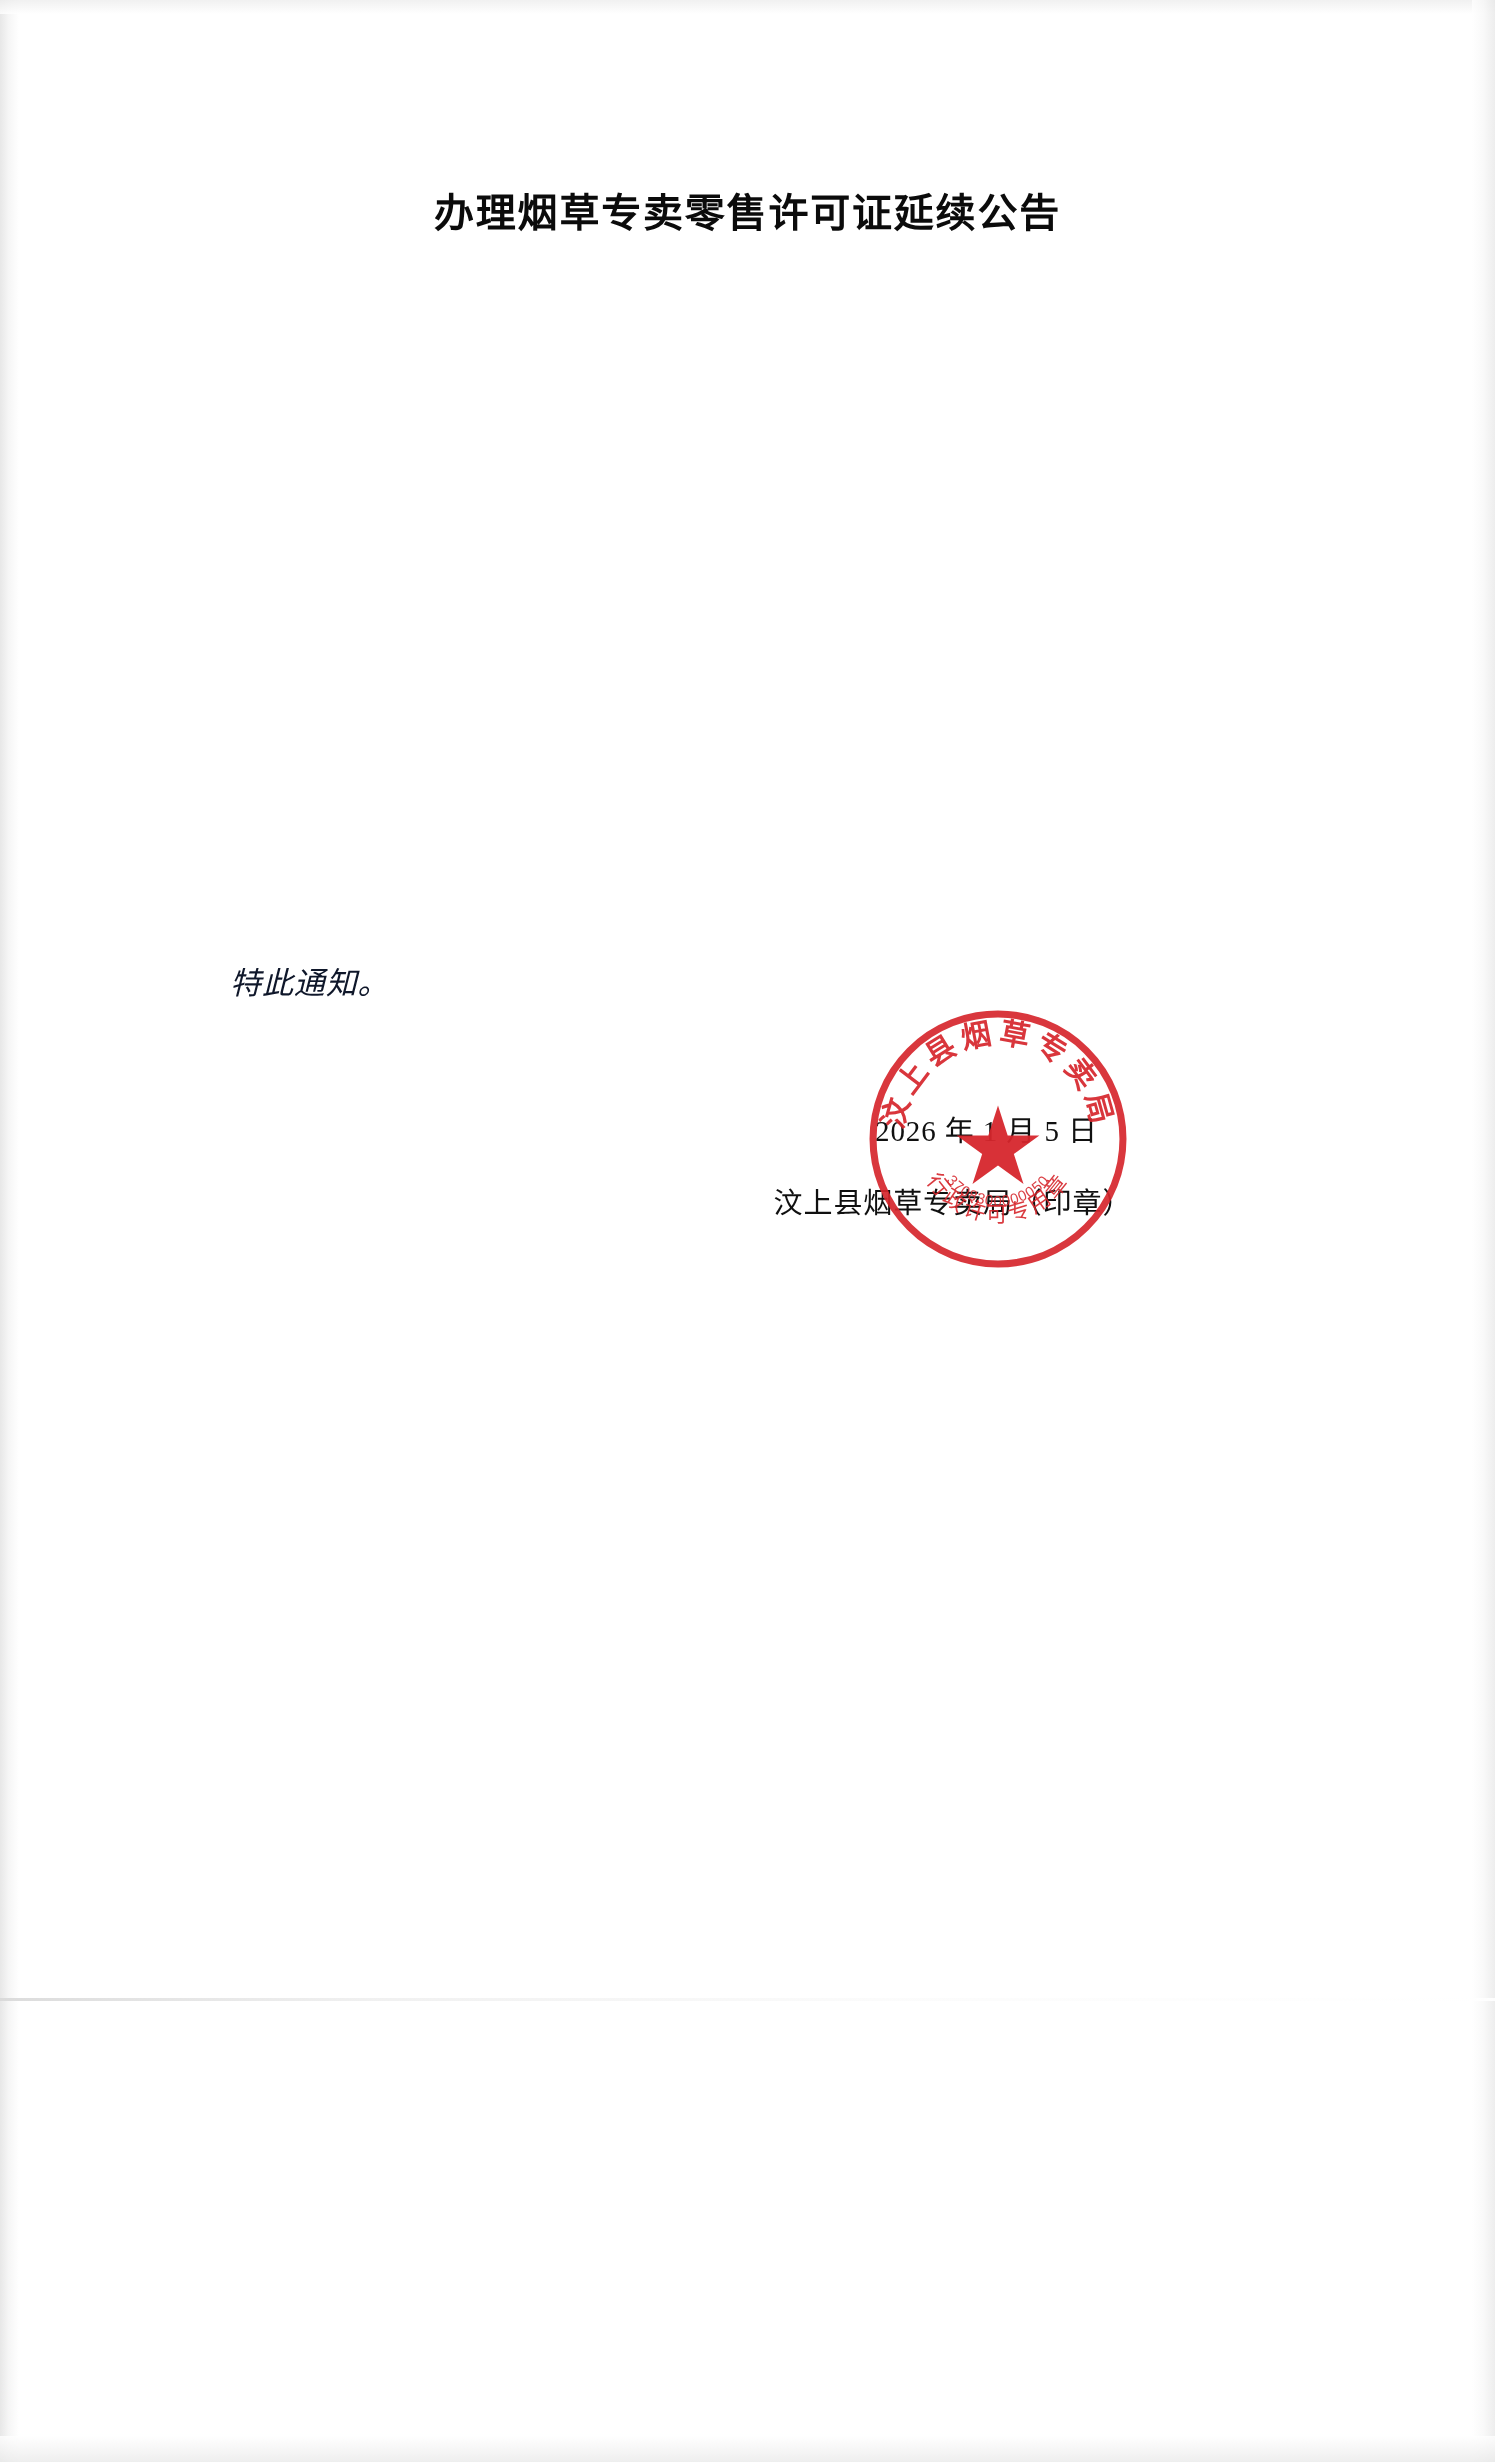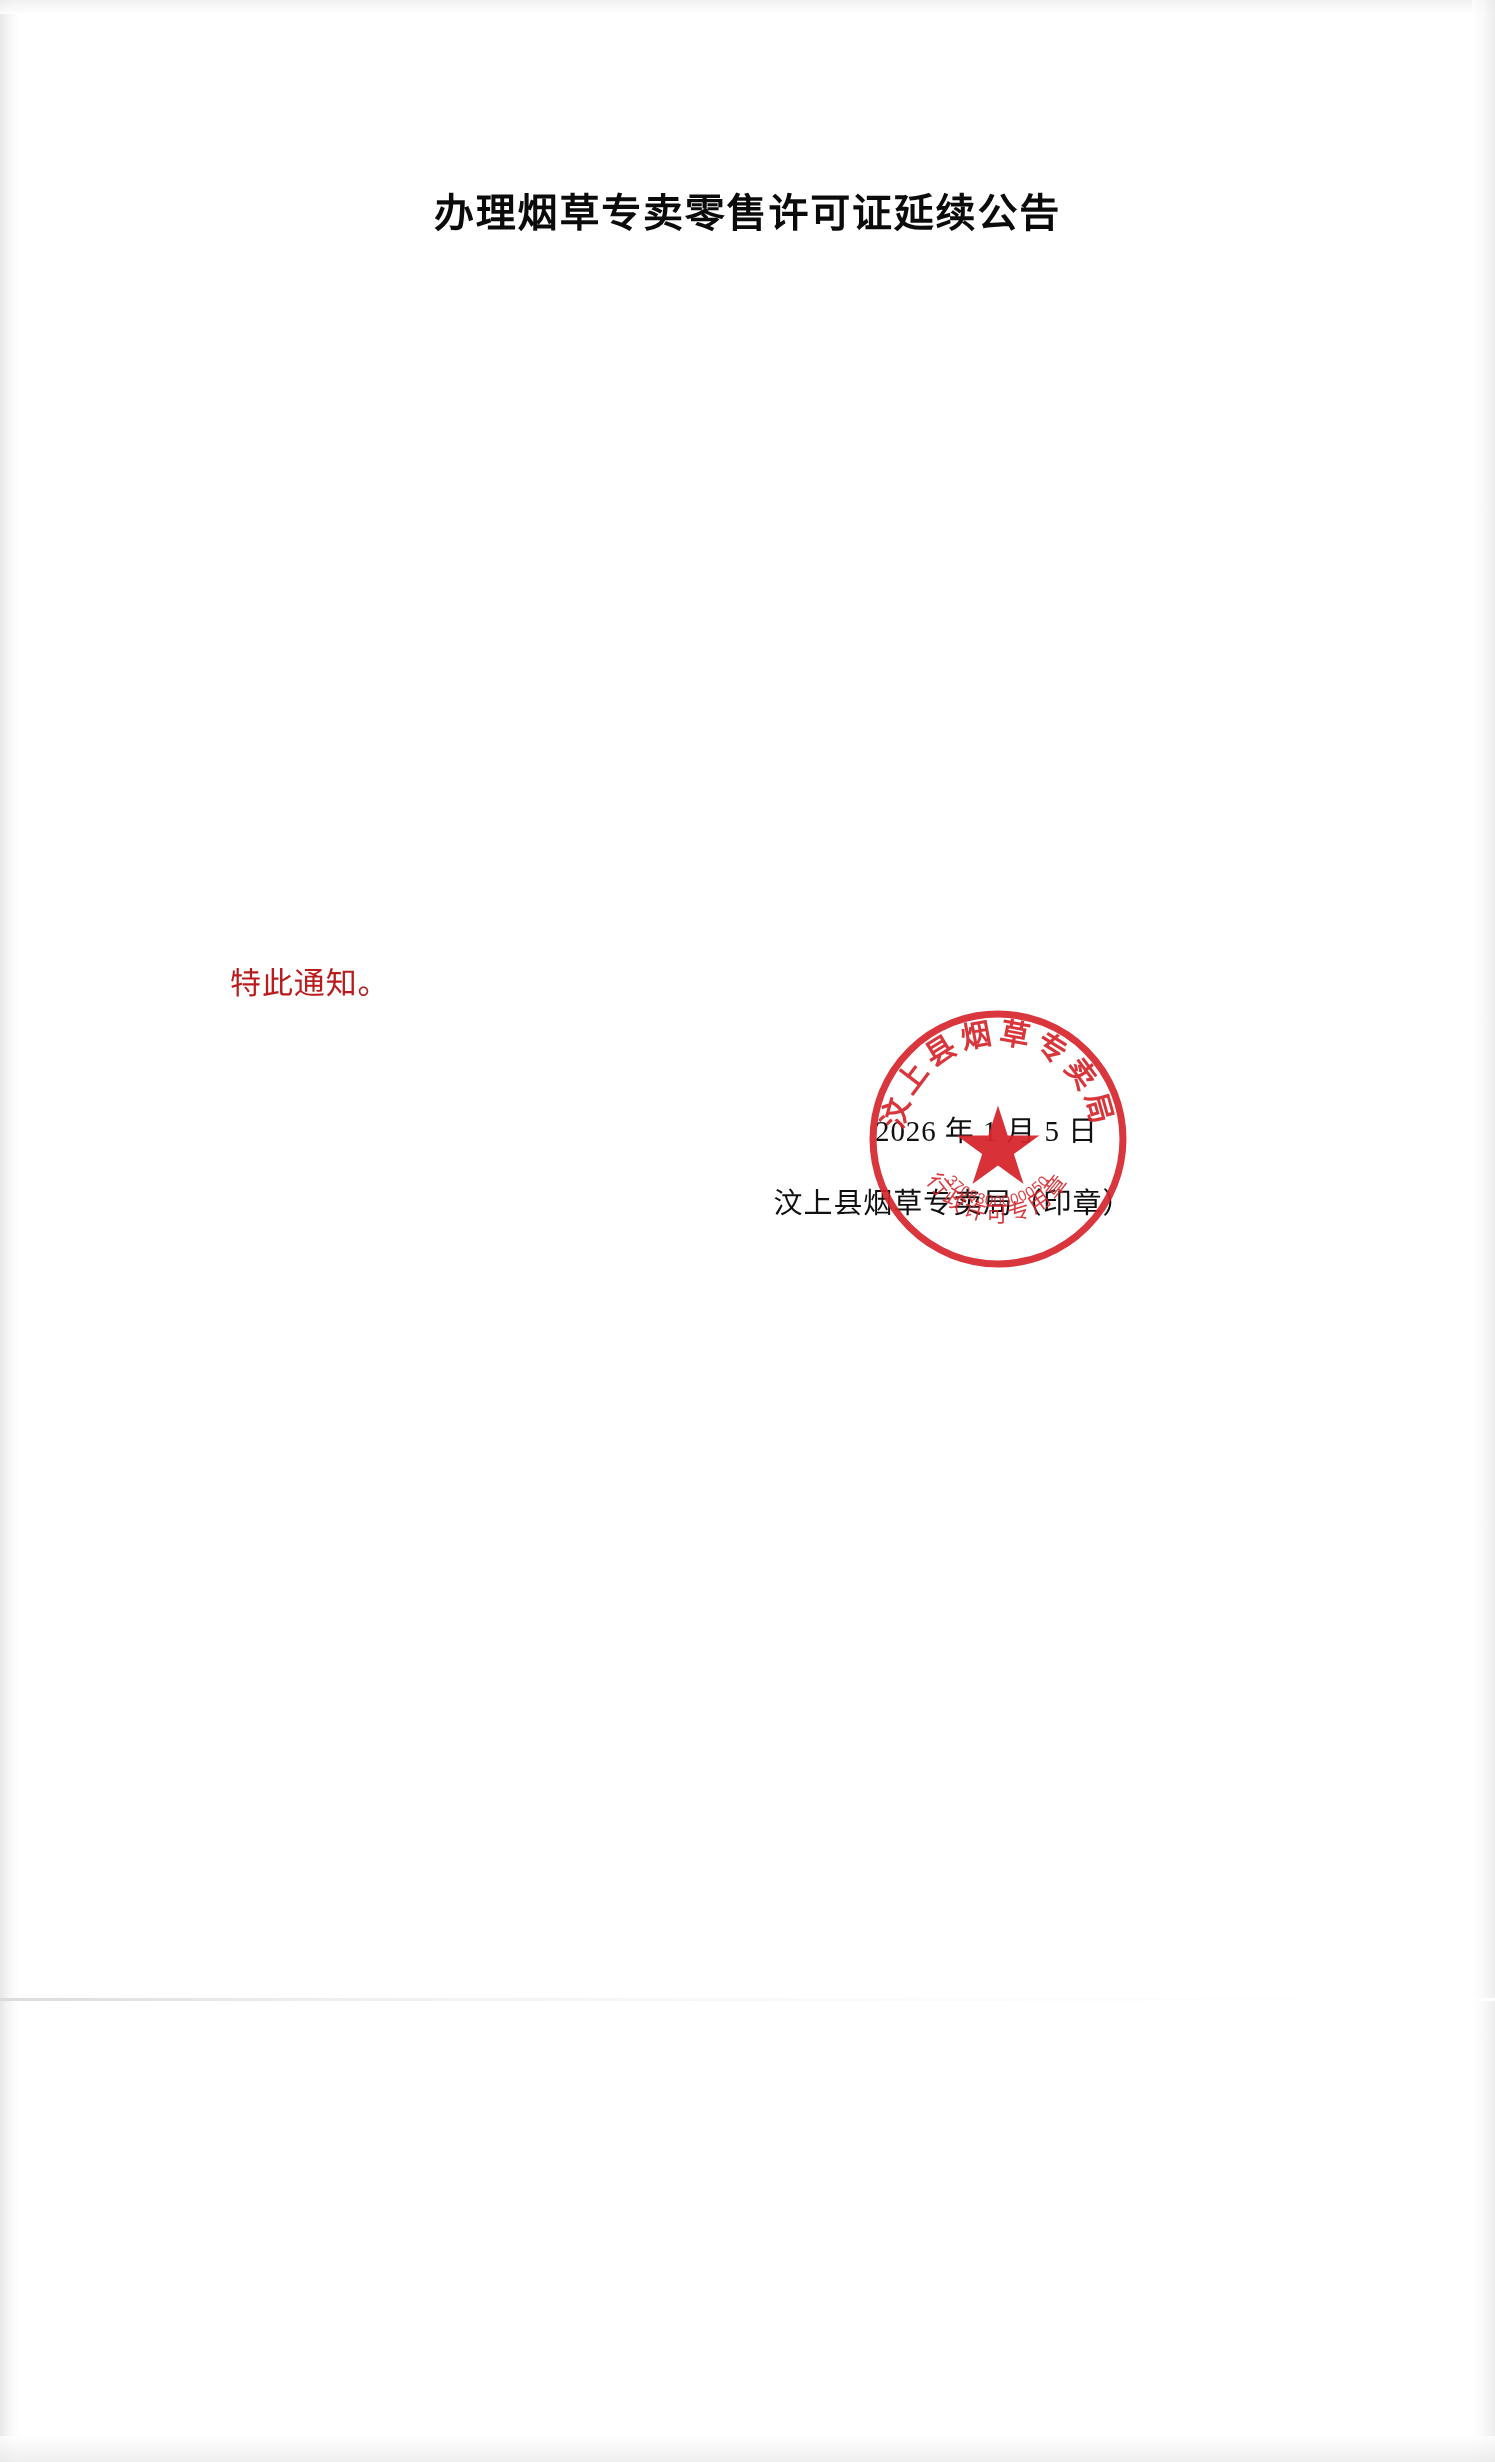--- a/index.html
+++ b/index.html
@@ -109,21 +109,22 @@
     letter-spacing: 0.9px;
   }
 
   .doc-closing {
     position: absolute;
     left: 230px;
     top: 926px;
     font-size: 31px;
     line-height: 53px;
     letter-spacing: 0.9px;
-    color: #b91c1c;
+    color: #0f172a;
+    font-style: italic;
   }
 
   .sign-block {
     position: absolute;
     left: 756px;
     top: 1104px;
     width: 492px;
     text-align: left;
     font-size: 29px;
     line-height: 55px;

